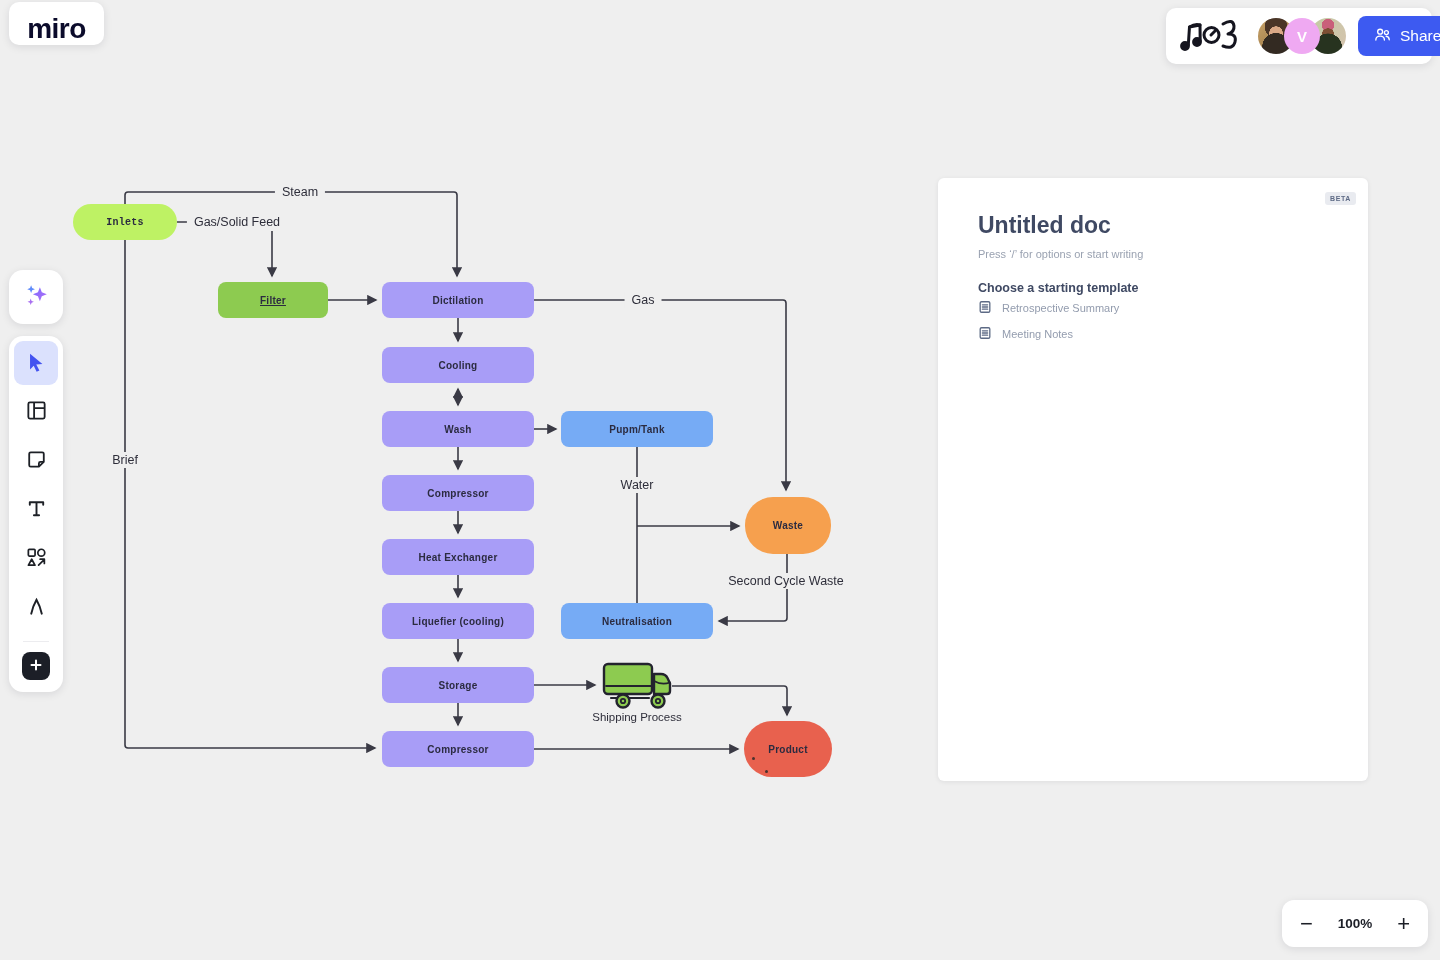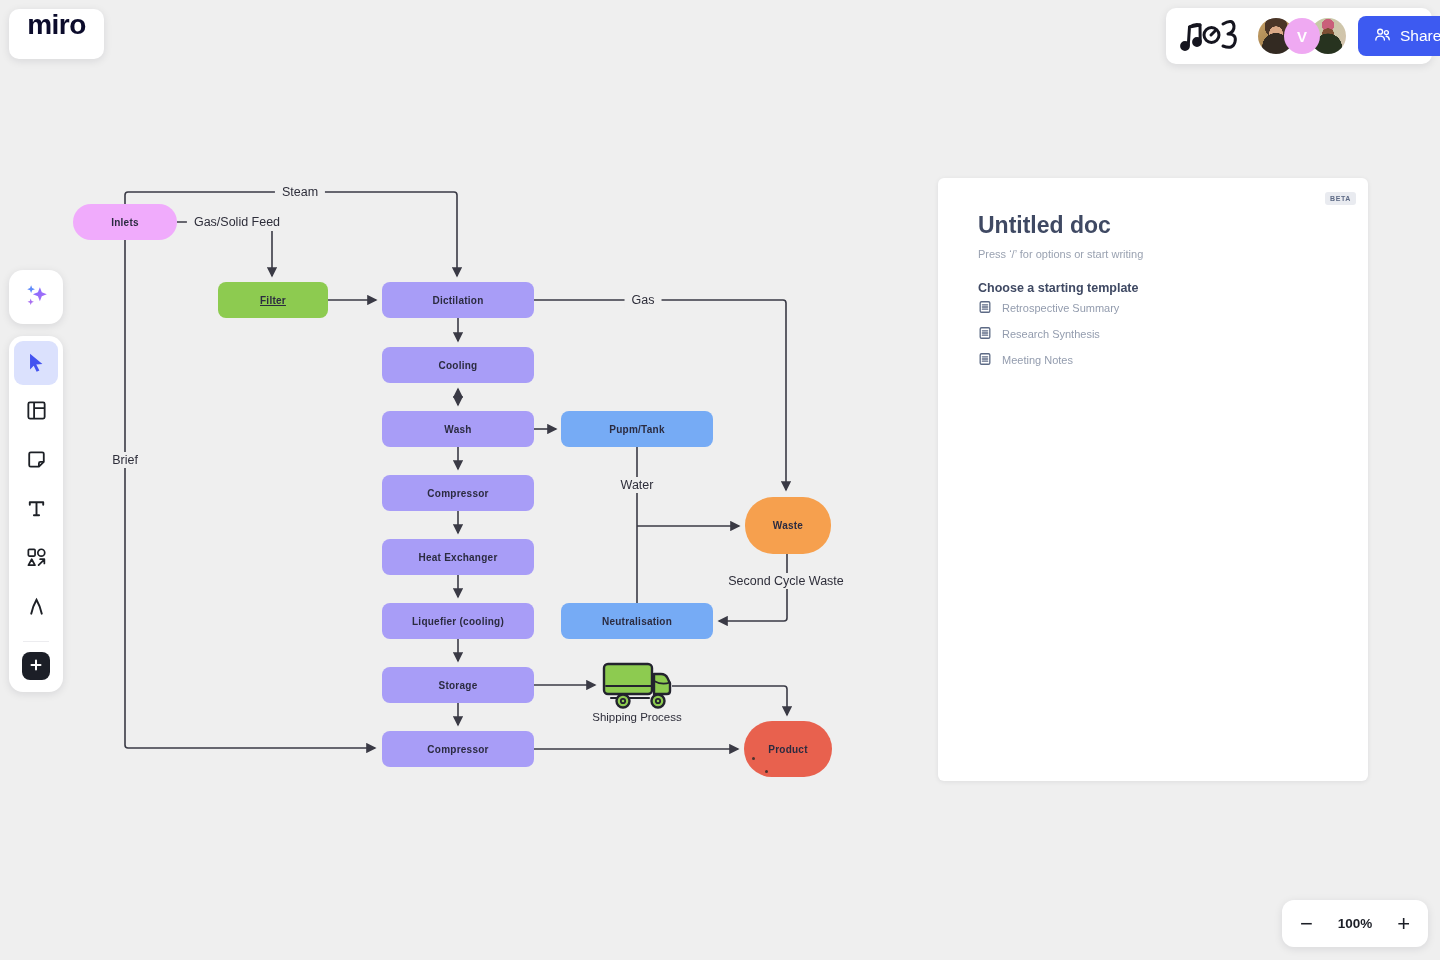--- a/index.html
+++ b/index.html
@@ -9,22 +9,22 @@
     background:#efefef;
     font-family:"Liberation Sans", sans-serif;
     color:#1d2026;
   }
   .card {
     position:absolute; background:#fff; border-radius:10px;
     box-shadow:0 2px 8px rgba(20,20,40,.10);
   }
 
   
-  .logo-card { left:9px; top:9px; width:95px; height:50px;
-    display:flex; align-items:flex-start; justify-content:center; }
+  .logo-card { left:9px; top:2px; width:95px; height:43px;
+    display:flex; align-items:flex-end; justify-content:center; }
   .logo-text { font-size:28px; font-weight:700; letter-spacing:-.5px; color:#0b0b2b; }
 
   
   .topbar { left:1166px; top:8px; width:266px; height:56px; border-radius:10px;
     display:flex; align-items:center; padding:0 8px 0 12px; }
   .doodle { flex:0 0 auto; }
   .topbar-divider { width:1px; height:34px; background:#e6e6ea; margin:0 10px 0 8px; }
   .avatars { display:flex; align-items:center; }
   .avatar { width:36px; height:36px; border-radius:50%; flex:0 0 auto;
     display:flex; align-items:center; justify-content:center;
@@ -60,21 +60,21 @@
   .add-btn { width:28px; height:28px; border-radius:8px; border:none; background:#1c1f27;
     display:flex; align-items:center; justify-content:center; cursor:pointer; }
 
   
   .connectors { position:absolute; left:0; top:0; z-index:1; }
   .node { position:absolute; z-index:2; display:flex; align-items:center; justify-content:center;
     border-radius:8px; font-size:10px; font-weight:600; letter-spacing:.25px; color:#2b2b40;
     cursor:pointer; }
   .node.pill { border-radius:18px; }
   .node.stadium { border-radius:28px; }
-  .c-yellow { background:#f0abfc; }
+  .c-yellow { background:#bef264;font-family:Liberation Mono, monospace; }
   .c-green  { background:#8dcb50;text-decoration:underline; }
   .c-purple { background:#a89df7; }
   .c-blue   { background:#76abf5; }
   .c-orange { background:#f6a04e; }
   .c-red    { background:#e8614e; }
   .edge-label { position:absolute; z-index:3; transform:translate(-50%,-50%);
     background:#efefef; padding:1px 7px; font-size:12.5px; color:#2e2e3a; white-space:nowrap; }
   .edge-label.plain { background:transparent; font-size:11.5px; }
   .truck { position:absolute; z-index:2; cursor:pointer; }
   .ink-dot { position:absolute; z-index:3; width:3px; height:3px; border-radius:50%; background:#4c322e; }
@@ -326,29 +326,20 @@
       </span>
       <span>Retrospective Summary</span>
     </div>
     <div class="tpl-item">
       <span>
         <svg width="14" height="14" viewBox="0 0 16 16" fill="none" stroke="#5d6a85" stroke-width="1.5" stroke-linecap="round">
           <rect x="2.5" y="2" width="11" height="12" rx="1.5"></rect>
             <path d="M5 5.5h6M5 8h6M5 10.5h6"></path>
         </svg>
       </span>
-      <span>Research Synthesis</span>
-    </div>
-    <div class="tpl-item">
-      <span>
-        <svg width="14" height="14" viewBox="0 0 16 16" fill="none" stroke="#5d6a85" stroke-width="1.5" stroke-linecap="round">
-          <rect x="2.5" y="2" width="11" height="12" rx="1.5"></rect>
-            <path d="M5 5.5h6M5 8h6M5 10.5h6"></path>
-        </svg>
-      </span>
       <span>Meeting Notes</span>
     </div>
   </div>
 </div>
 
 <div class="card zoom-card">
   <button class="zoom-btn">−</button>
   <span class="zoom-level">100%</span>
   <button class="zoom-btn">+</button>
 </div>

